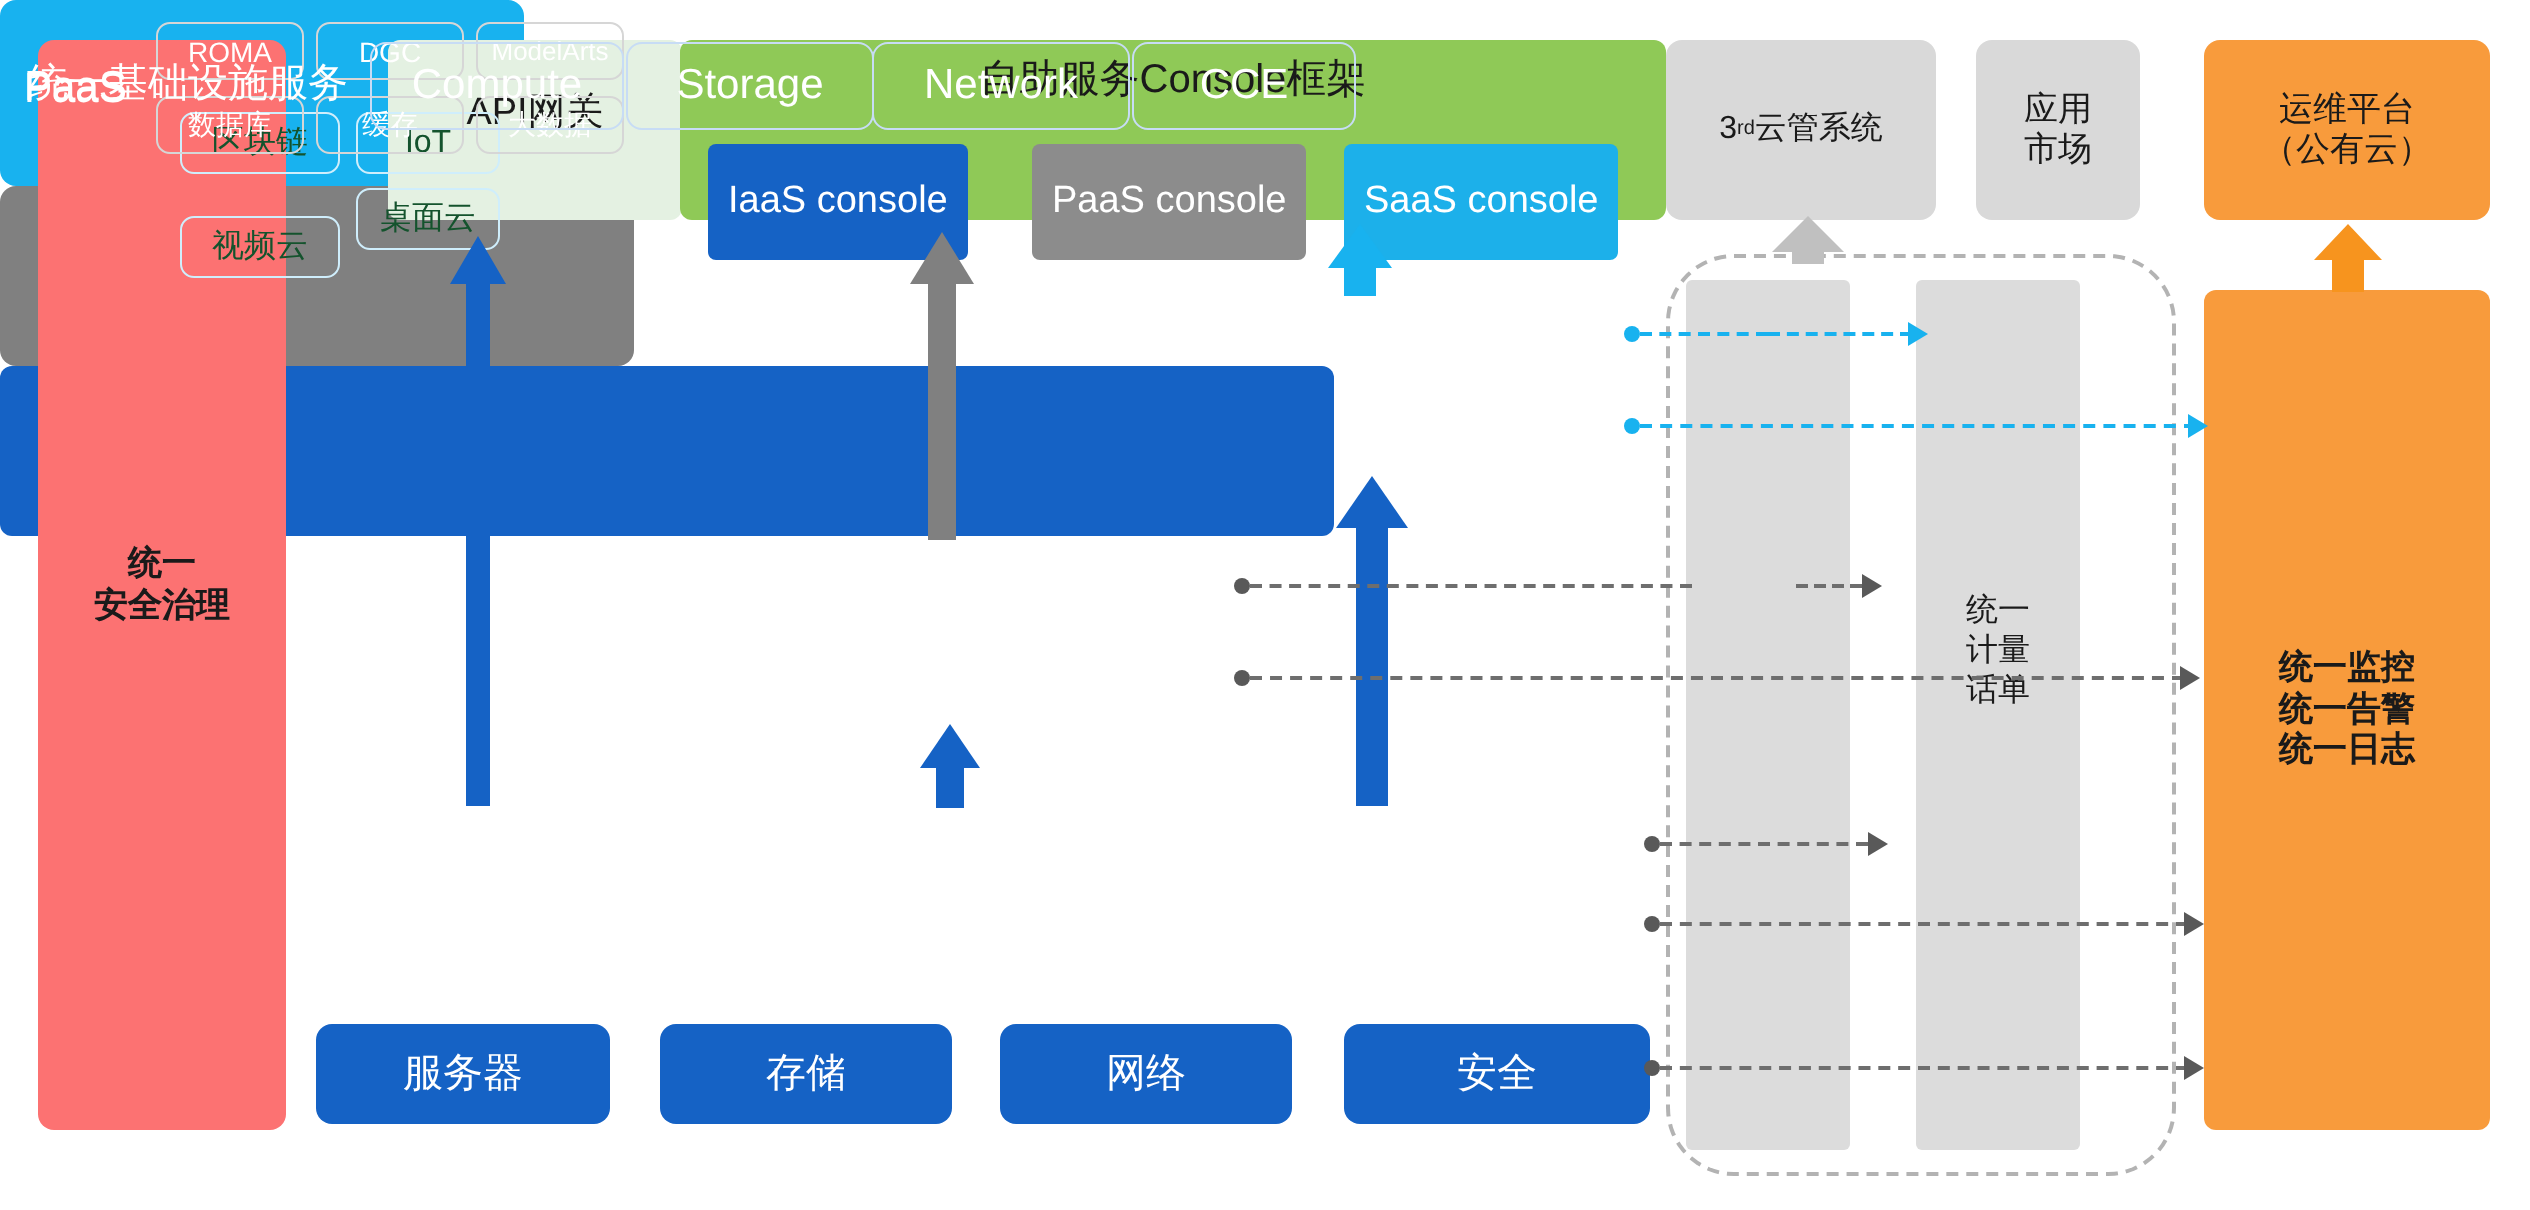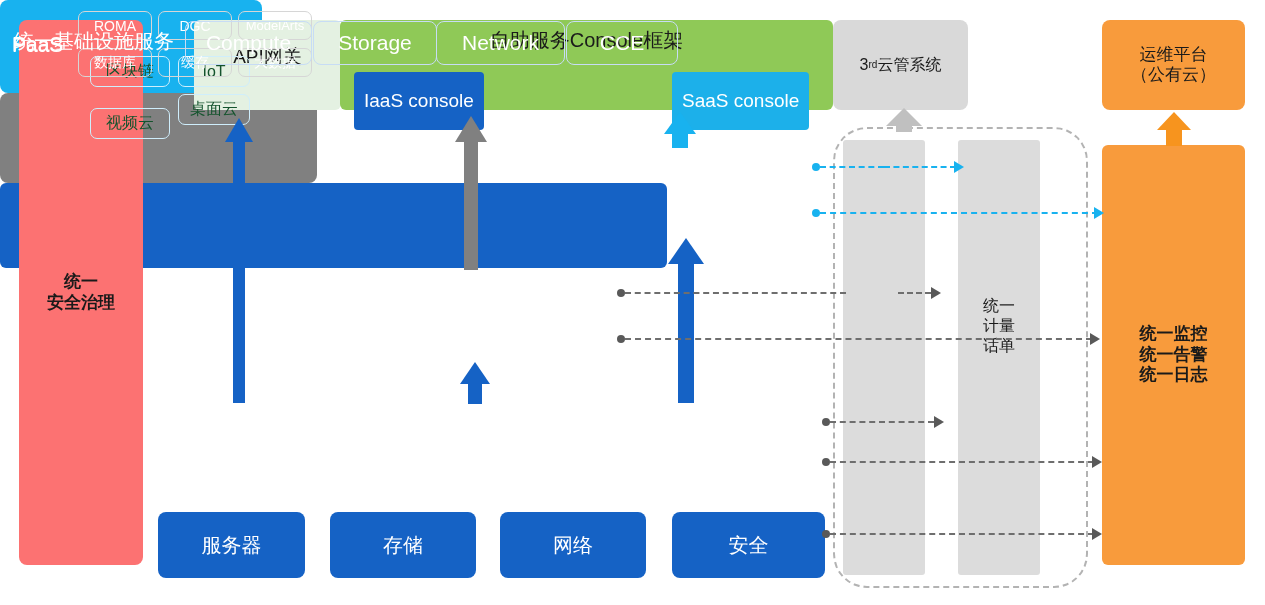--- a/index.html
+++ b/index.html
@@ -214,21 +214,21 @@
     white-space: nowrap;
   }
   #chip-compute { left: 185px; width: 125px; }
   #chip-storage { left: 313px; width: 122px; }
   #chip-network { left: 436px; width: 127px; }
   #chip-cce     { left: 566px; width: 110px; }
 
   
   .bottom-box {
     top: 512px;
-    height: 66px;
+    height: 50px;
     background: #1562c5;
     border-radius: 8px;
     color: #ffffff;
     font-size: 20px;
   }
   #bb-server  { left: 158px; width: 147px; }
   #bb-storage { left: 330px; width: 146px; text-align: right; }
   #bb-network { left: 500px; width: 146px; }
   #bb-security{ left: 672px; width: 153px; }
 
@@ -342,29 +342,32 @@
 <div id="canvas">
 
   <div class="box" id="sec-col">统一
 安全治理</div>
 
   <div class="box" id="api-gw">API网关</div>
 
   <div class="box" id="console-frame">
     <div id="console-title">自助服务Console框架</div>
     <div class="console-pill" id="pill-iaas">IaaS console</div>
+    <div class="console-pill" id="pill-paas">PaaS console</div>
     <div class="console-pill" id="pill-saas">SaaS console</div>
   </div>
 
   <div class="box" id="third-party">
     <span>3</span>
       <sup>rd</sup>
       <span>云管系统</span>
   </div>
 
+  <div class="box" id="app-market">应用
+市场</div>
 
   <div class="box" id="ops-platform">运维平台
 （公有云）</div>
 
   <div class="box" id="ops-column">统一监控
 统一告警
 统一日志</div>
 
   <div id="saas-block">
     <div id="saas-label">PaaS</div>

